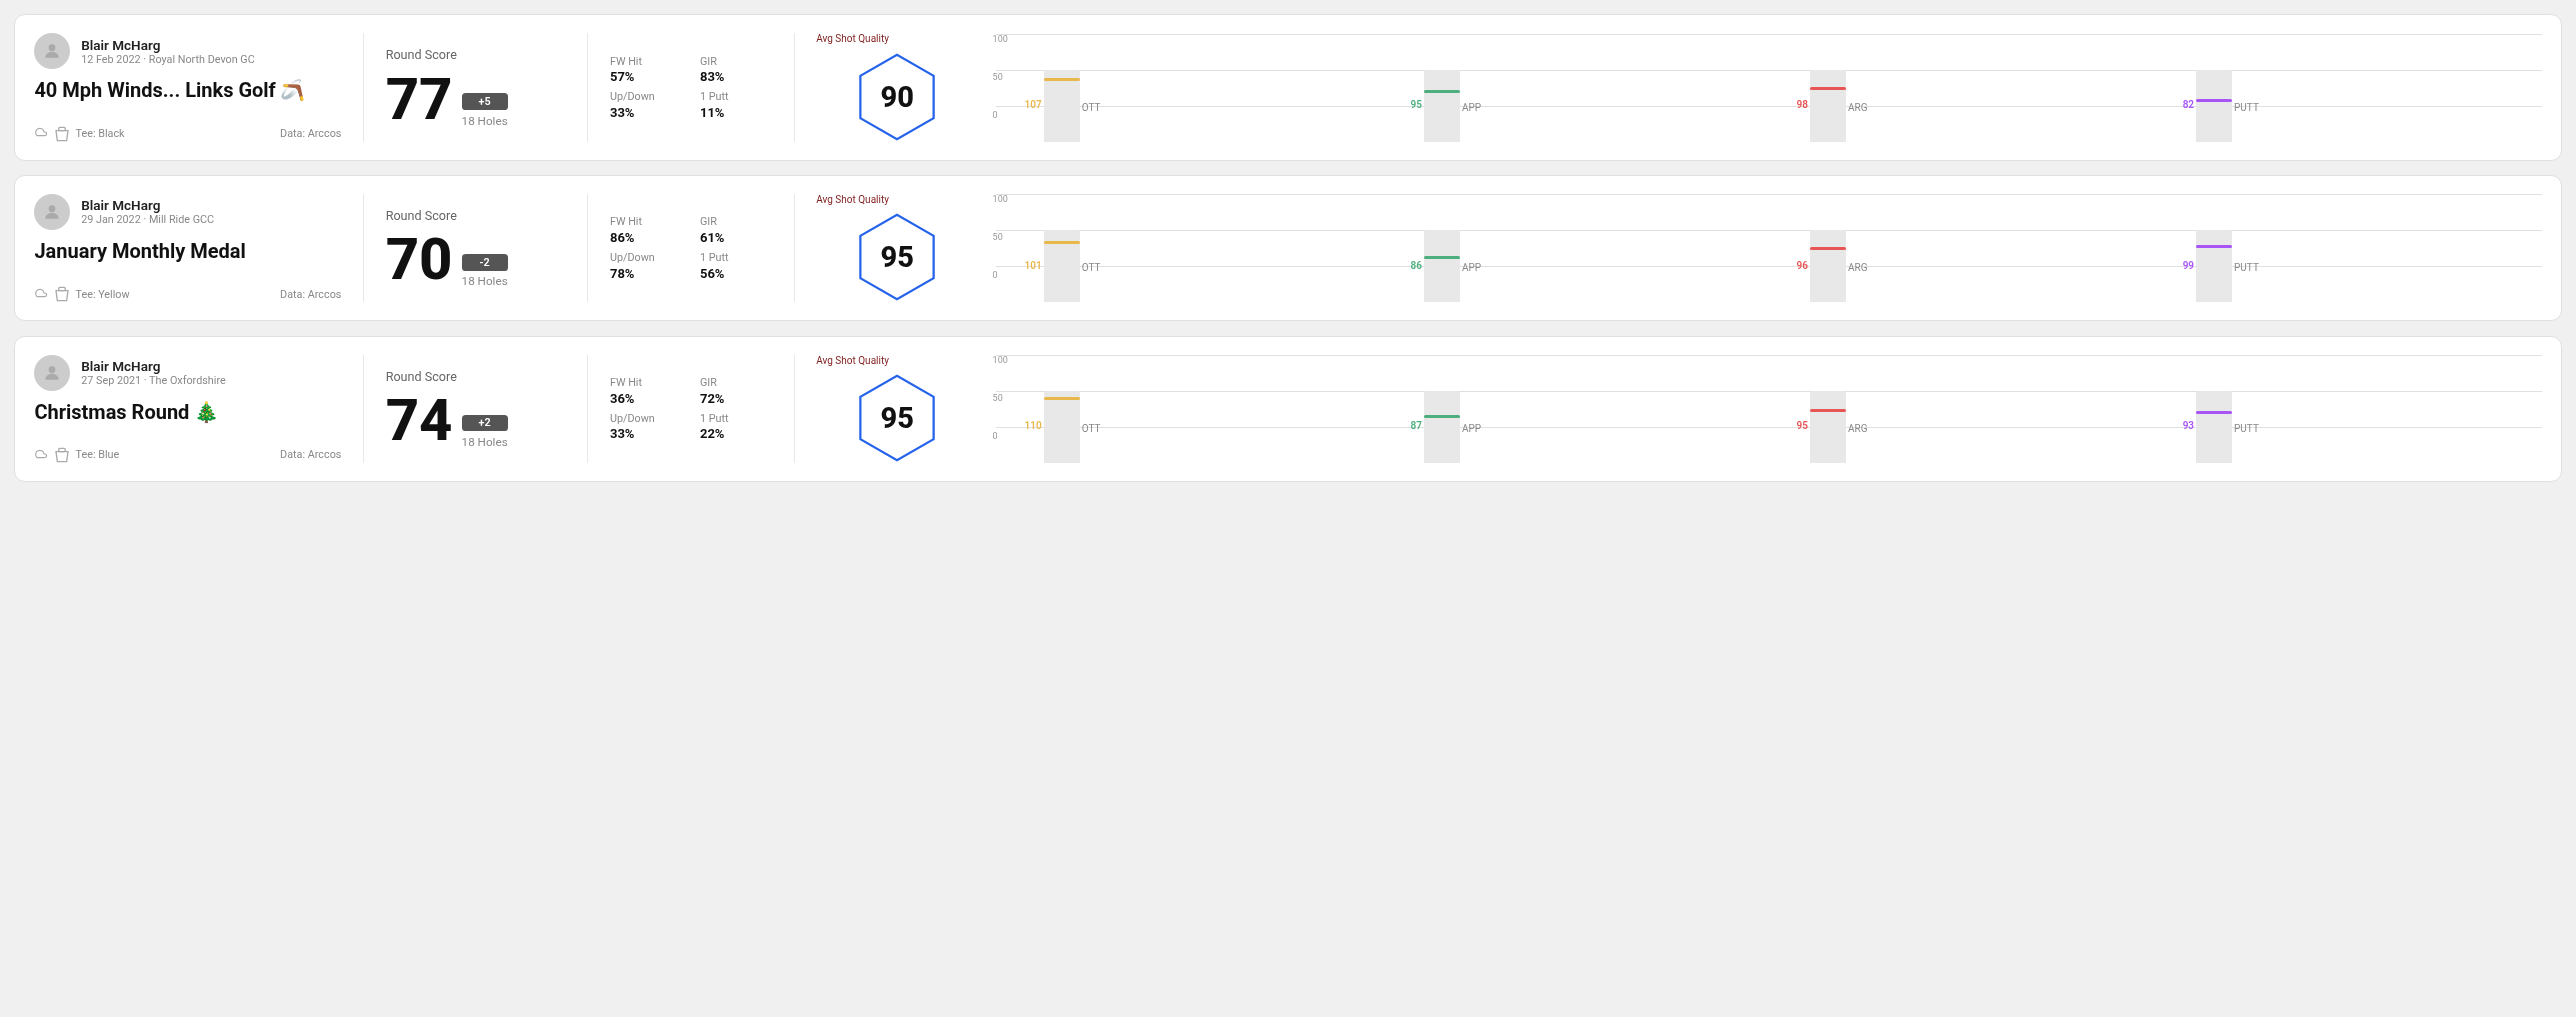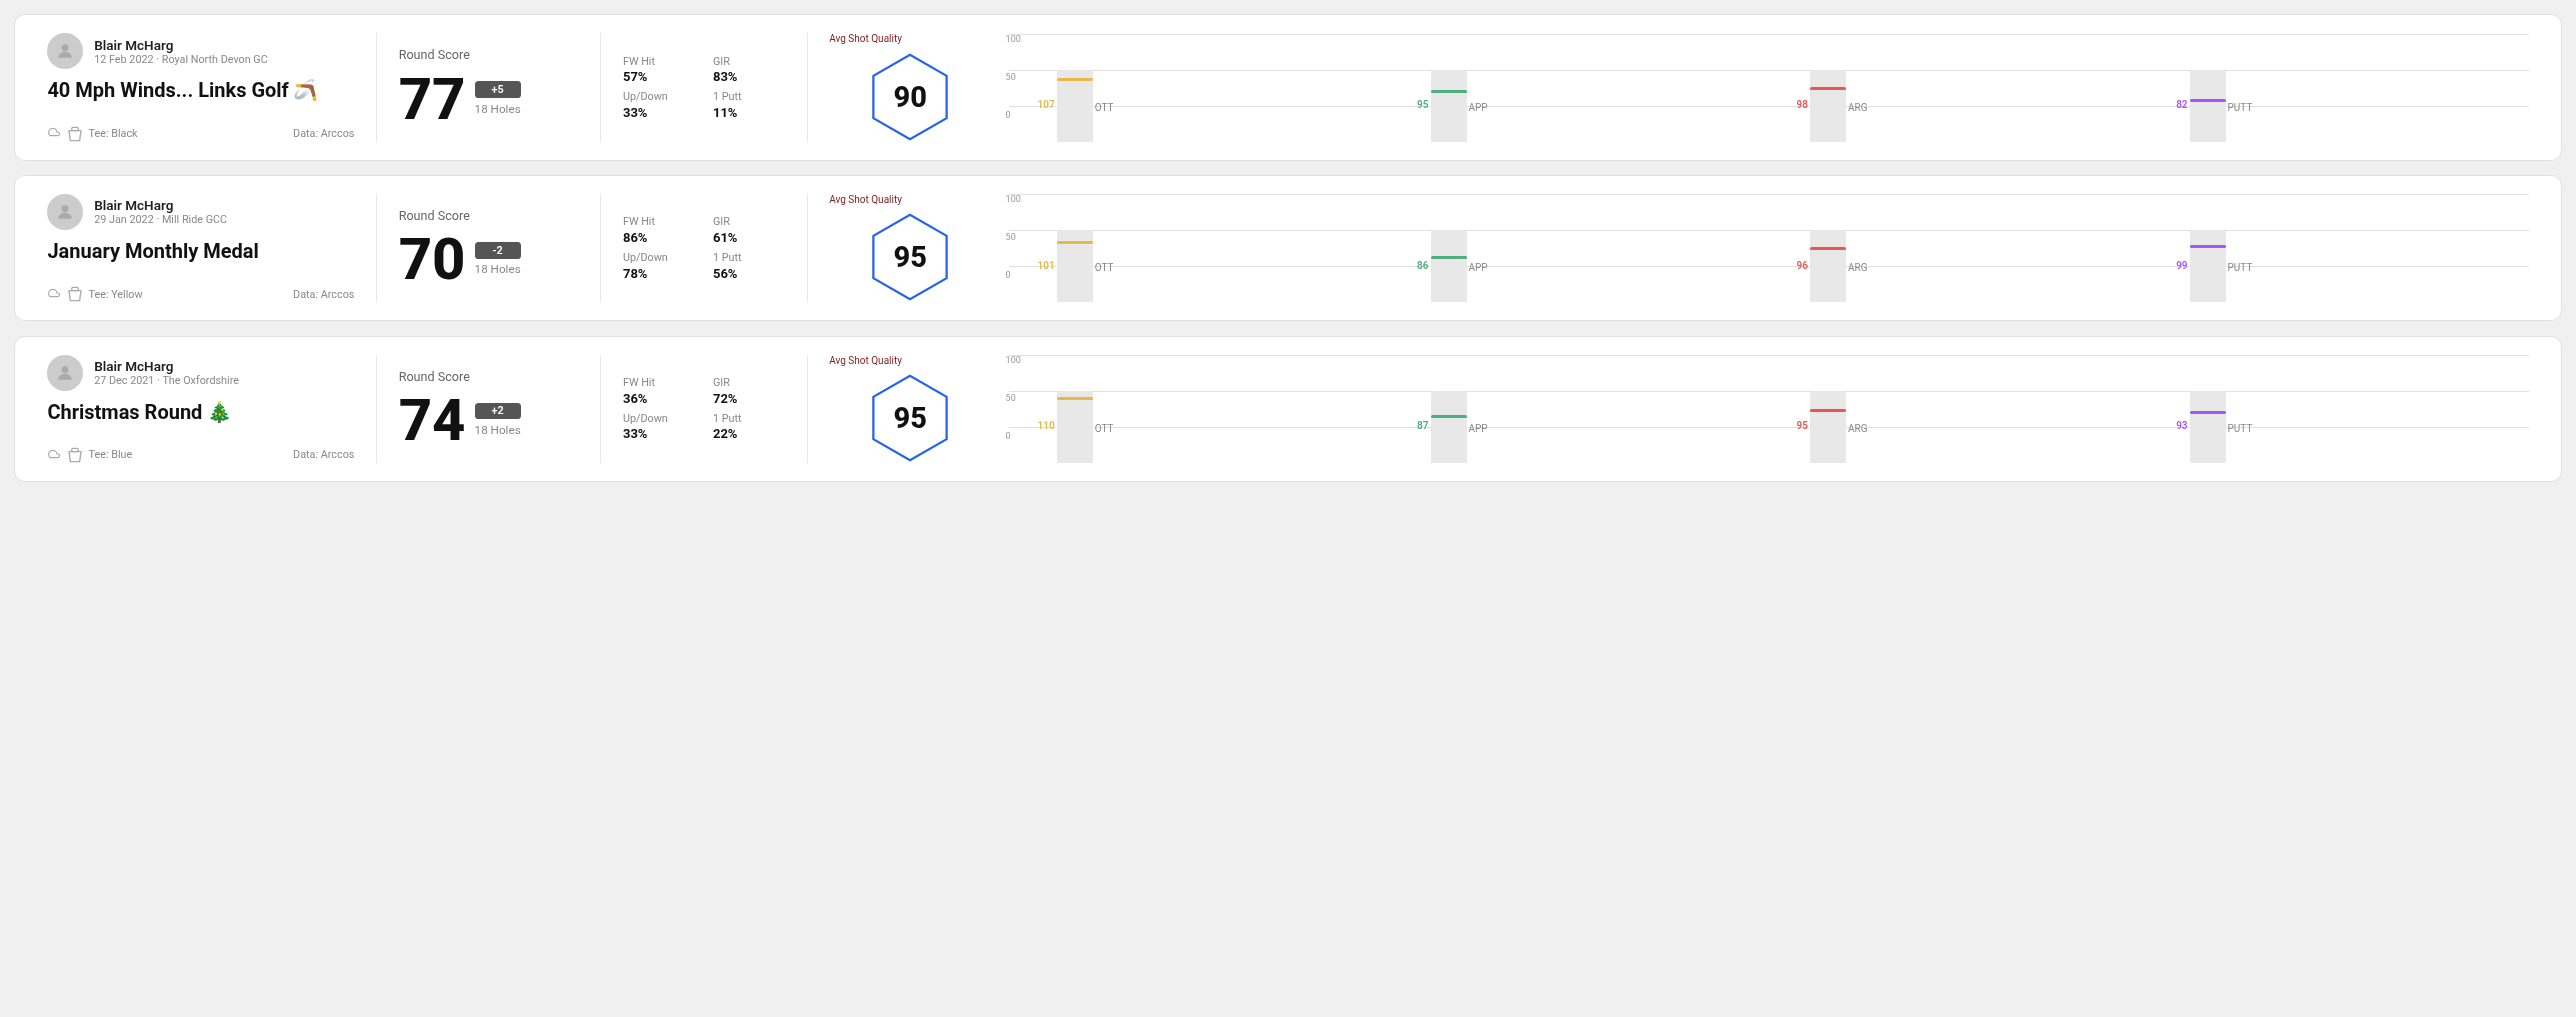--- a/index.html
+++ b/index.html
@@ -7,21 +7,21 @@
       font-family: -apple-system, BlinkMacSystemFont, 'Segoe UI', Roboto, sans-serif;
       background: #f0f0f0;
       padding: 14.4px;
       min-width: 1263px;
     }
     .card {
       background: #fff;
       border-radius: 10.8px;
       border: 0.9px solid #e0e0e0;
       margin-bottom: 14.4px;
-      padding: 18px 32px;
+      padding: 18px 19px;
       display: flex;
       align-items: stretch;
       gap: 0;
     }
     .left-section {
       width: 307px;
       flex-shrink: 0;
       display: flex;
       flex-direction: column;
       justify-content: space-between;
@@ -84,21 +84,21 @@
       flex-direction: column;
       justify-content: center;
     }
     .section-label {
       font-size: 12.6px;
       color: #666;
       margin-bottom: 7.2px;
     }
     .score-row {
       display: flex;
-      align-items: center;
+      align-items: flex-end;
       gap: 9px;
     }
     .score-number {
       font-size: 58px;
       font-weight: 800;
       color: #111;
       line-height: 1;
     }
     .score-badge {
       display: inline-flex;
@@ -517,21 +517,21 @@
       <div>
         <div class="user-info">
           <div class="avatar">
             <svg width="20" height="20" viewBox="0 0 24 24" fill="#aaa">
               <circle cx="12" cy="8" r="4"></circle>
               <path d="M4 20c0-4 3.6-7 8-7s8 3 8 7"></path>
             </svg>
           </div>
           <div>
             <div class="user-name">Blair McHarg</div>
-            <div class="user-date">27 Dec 2021 · The Oxfordshire</div>
+            <div class="user-date">27 Sep 2021 · The Oxfordshire</div>
           </div>
         </div>
         <div class="round-title">Christmas Round 🎄</div>
       </div>
       <div class="bottom-info">
         <div class="tee-info">
           <svg width="14.4" height="14.4" viewBox="0 0 24 24" fill="none" stroke="#aaa" stroke-width="2">
               <path d="M18 10h-1.3A7 7 0 1 0 5 16h13a3 3 0 0 0 0-6z"></path>
             </svg>
           <svg width="16" height="16" viewBox="0 0 24 24" fill="none" stroke="#aaa" stroke-width="2">

